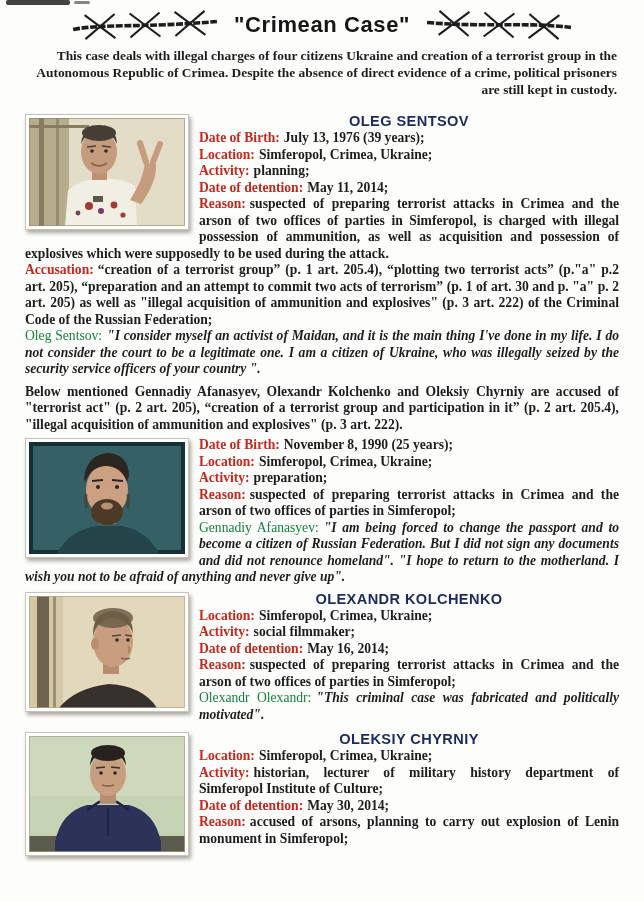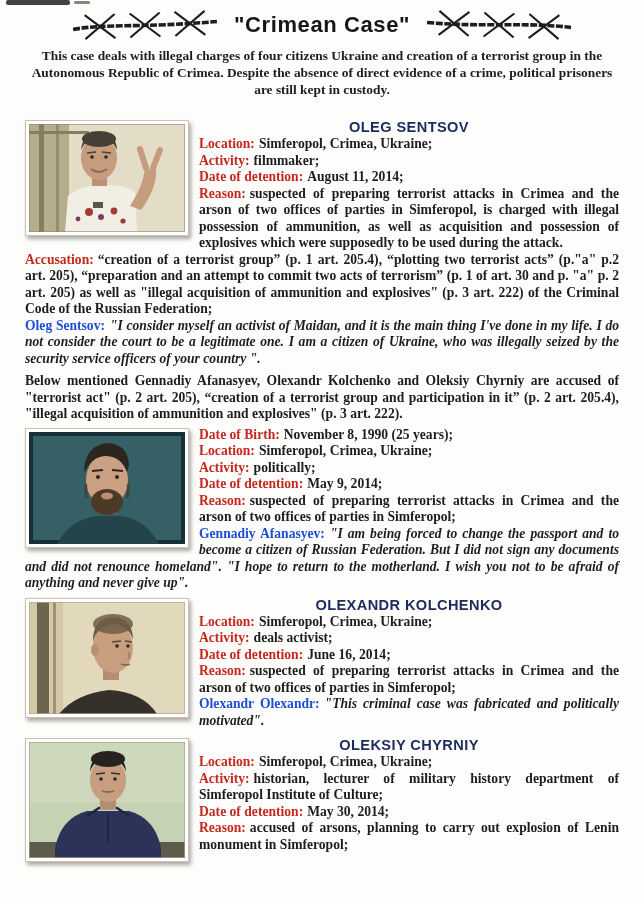--- a/index.html
+++ b/index.html
@@ -7,30 +7,30 @@
   .page{position:relative;width:644px;height:902px;overflow:hidden;background:#fdfdfb;padding:4px 25px 0 25px;box-sizing:border-box;}
   .scan-smudge{position:absolute;top:0;left:6px;width:64px;height:5px;background:#23211f;border-radius:2px;opacity:.85;}
   .scan-smudge2{position:absolute;top:1px;left:74px;width:16px;height:3px;background:#3a3733;border-radius:2px;opacity:.6;}
 
   .masthead{display:flex;align-items:center;justify-content:center;gap:14px;height:38px;margin-top:2px;}
   .title{font-family:"Liberation Sans",sans-serif;font-weight:bold;font-size:22px;letter-spacing:.6px;color:#161616;white-space:nowrap;}
   .wire{flex:0 0 auto;}
   .wire.left{transform:rotate(-2deg);}
   .wire.right{transform:rotate(2deg);}
 
-  .intro{text-align:center;font-weight:bold;font-size:13.4px;line-height:17px;margin:3px 2px 21px 2px;}
+  .intro{text-align:right;font-weight:bold;font-size:13.4px;line-height:17px;margin:3px 2px 15px 2px;}
 
   .person{overflow:visible;}
   .photo{float:left;background:#fff;padding:3px;border:1px solid #c8c3b6;box-shadow:2px 3px 4px rgba(70,64,50,.45);margin:1px 10px 3px 0;}
   .photo svg{display:block;}
   h2.name{font-family:"Liberation Sans",sans-serif;font-size:14.6px;font-weight:bold;color:#1c2a5e;text-align:center;letter-spacing:.4px;line-height:17px;margin:0;}
   .detail,.para{font-size:13.6px;line-height:16.5px;font-weight:bold;text-align:justify;margin:0;}
   .label{color:#c3291f;margin-right:4px;}
   .quote{font-size:13.6px;line-height:16.5px;text-align:justify;margin:0;}
-  .quote .speaker{color:#1d4ed8;font-weight:bold;margin-right:5px;}
+  .quote .speaker{color:#15803d;font-weight:normal;margin-right:5px;}
   .quote .qtext{font-style:italic;font-weight:600;}
   .clear{clear:both;}
   .sp6{height:6px;clear:both;}
   .sp4{height:4px;clear:both;}
   .sp5{height:5px;clear:both;}
   .sp8{height:8px;clear:both;}
 </style>
 </head>
 <body>
 
@@ -98,23 +98,24 @@
         <circle cx="60" cy="88" r="4" fill="#a23a35"></circle>
           <circle cx="72" cy="93" r="3" fill="#7c3b62"></circle>
         <circle cx="85" cy="87" r="3.4" fill="#a23a35"></circle>
           <rect x="64" y="78" width="10" height="6" fill="#5b5650"></rect>
         <circle cx="49" cy="95" r="2.4" fill="#7c3b62"></circle>
           <circle cx="94" cy="97" r="2.6" fill="#a23a35"></circle>
         <rect width="156" height="108" fill="none" stroke="#8d866f" stroke-width="2" opacity=".6"></rect>
       </svg>
     </figure>
     <h2 class="name">OLEG SENTSOV</h2>
-    <div class="detail"><span class="label">Location:</span><span>Simferopol, Crimea, Ukraine;</span></div>
-    <div class="detail"><span class="label">Activity:</span><span>filmmaker;</span></div>
-    <div class="detail"><span class="label">Date of detention:</span><span>August 11, 2014;</span></div>
+    <div class="detail"><span class="label">Date of Birth:</span><span>July 13, 1976 (39 years);</span></div>
+    <div class="detail"><span class="label">Location:</span><span>Simferopol, Crimea, Ukraine;</span></div>
+    <div class="detail"><span class="label">Activity:</span><span>planning;</span></div>
+    <div class="detail"><span class="label">Date of detention:</span><span>May 11, 2014;</span></div>
     <div class="detail"><span class="label">Reason:</span><span>suspected of preparing terrorist attacks in Crimea and the arson of two offices of  parties in Simferopol, is charged with illegal possession of ammunition, as well as acquisition and possession of explosives which were supposedly to be used during the attack.</span></div>
     <p class="para"><span class="label">Accusation:</span><span>“creation of a terrorist group” (p. 1  art. 205.4), “plotting two terrorist acts”  (p."a" p.2 art. 205), “preparation and  an attempt  to commit two acts of terrorism” (p. 1 of art. 30 and p. "a" p. 2 art. 205) as well as "illegal acquisition of ammunition and explosives" (p. 3 art. 222) of the Criminal Code of the Russian Federation;</span></p>
     <p class="quote"><span class="speaker">Oleg Sentsov:</span><span class="qtext">"I consider myself an activist of  Maidan, and it is the main thing I've done in my life. I do not consider the court to be a legitimate one. I am a citizen of Ukraine, who was illegally seized by the security service officers of your country ".</span></p>
     <div class="clear"></div>
   </section>
 
   <div class="sp6"></div>
   <p class="para">Below mentioned Gennadiy Afanasyev, Olexandr Kolchenko and Oleksiy Chyrniy are accused of "terrorist act" (p. 2  art. 205), “creation of a terrorist group and participation in it” (p. 2  art. 205.4), "illegal acquisition of ammunition and explosives" (p. 3 art. 222).</p>
   <div class="sp4"></div>
 
@@ -137,22 +138,21 @@
         <ellipse cx="78" cy="64" rx="6" ry="3.4" fill="#bb8f72"></ellipse>
         <path d="M55,36 Q58,12 80,11 Q99,13 100,33 L98,40 Q92,24 76,24 Q62,25 56,40 Z" fill="#2c2620"></path>
         <circle cx="69" cy="45" r="2" fill="#27261f"></circle>
           <circle cx="88" cy="45" r="2" fill="#27261f"></circle>
         <path d="M63,39 L74,38 M83,38 L94,39" stroke="#2c2620" stroke-width="2" fill="none"></path>
         <path d="M57,52 Q56,60 58,66 M99,52 Q100,60 98,66" stroke="#4c3926" stroke-width="3" fill="none" opacity=".7"></path>
       </svg>
     </figure>
     <div class="detail"><span class="label">Date of Birth:</span><span>November 8, 1990 (25 years);</span></div>
     <div class="detail"><span class="label">Location:</span><span>Simferopol, Crimea, Ukraine;</span></div>
-    <div class="detail"><span class="label">Activity:</span><span>politically;</span></div>
-    <div class="detail"><span class="label">Date of detention:</span><span>May 9, 2014;</span></div>
+    <div class="detail"><span class="label">Activity:</span><span>preparation;</span></div>
     <div class="detail"><span class="label">Reason:</span><span>suspected of preparing terrorist attacks in Crimea and the arson of two offices of  parties in Simferopol;</span></div>
     <p class="quote"><span class="speaker">Gennadiy Afanasyev:</span><span class="qtext">"I am being forced to change the passport and to become a citizen of Russian Federation. But I did not sign any documents and did not renounce homeland". "I hope to return to the motherland. I wish you not to be afraid of anything and never give up".</span></p>
     <div class="clear"></div>
   </section>
 
   <div class="sp5"></div>
 
   <section class="person">
     <figure class="photo">
       <svg width="156" height="112" viewBox="0 0 156 112">
@@ -169,22 +169,22 @@
         <circle cx="88" cy="44" r="1.8" fill="#2e2a26"></circle>
           <circle cx="99" cy="44" r="1.8" fill="#2e2a26"></circle>
         <path d="M83,40 L92,39 M96,39 L103,40" stroke="#554737" stroke-width="1.6" fill="none"></path>
         <path d="M99,50 Q102,54 99,57" stroke="#a57c5f" stroke-width="1.6" fill="none"></path>
         <path d="M92,62 Q97,64 101,62" stroke="#8a6752" stroke-width="1.8" fill="none"></path>
         <rect width="156" height="112" fill="none" stroke="#b0a588" stroke-width="2" opacity=".7"></rect>
       </svg>
     </figure>
     <h2 class="name">OLEXANDR KOLCHENKO</h2>
     <div class="detail"><span class="label">Location:</span><span>Simferopol, Crimea, Ukraine;</span></div>
-    <div class="detail"><span class="label">Activity:</span><span>deals activist;</span></div>
-    <div class="detail"><span class="label">Date of detention:</span><span>June 16, 2014;</span></div>
+    <div class="detail"><span class="label">Activity:</span><span>social filmmaker;</span></div>
+    <div class="detail"><span class="label">Date of detention:</span><span>May 16, 2014;</span></div>
     <div class="detail"><span class="label">Reason:</span><span>suspected of preparing terrorist attacks in Crimea and the arson of two offices of parties in Simferopol;</span></div>
     <p class="quote"><span class="speaker">Olexandr Olexandr:</span><span class="qtext">"This criminal case was fabricated and politically motivated".</span></p>
     <div class="clear"></div>
   </section>
 
   <div class="sp8"></div>
 
   <section class="person">
     <figure class="photo">
       <svg width="156" height="116" viewBox="0 0 156 116">

